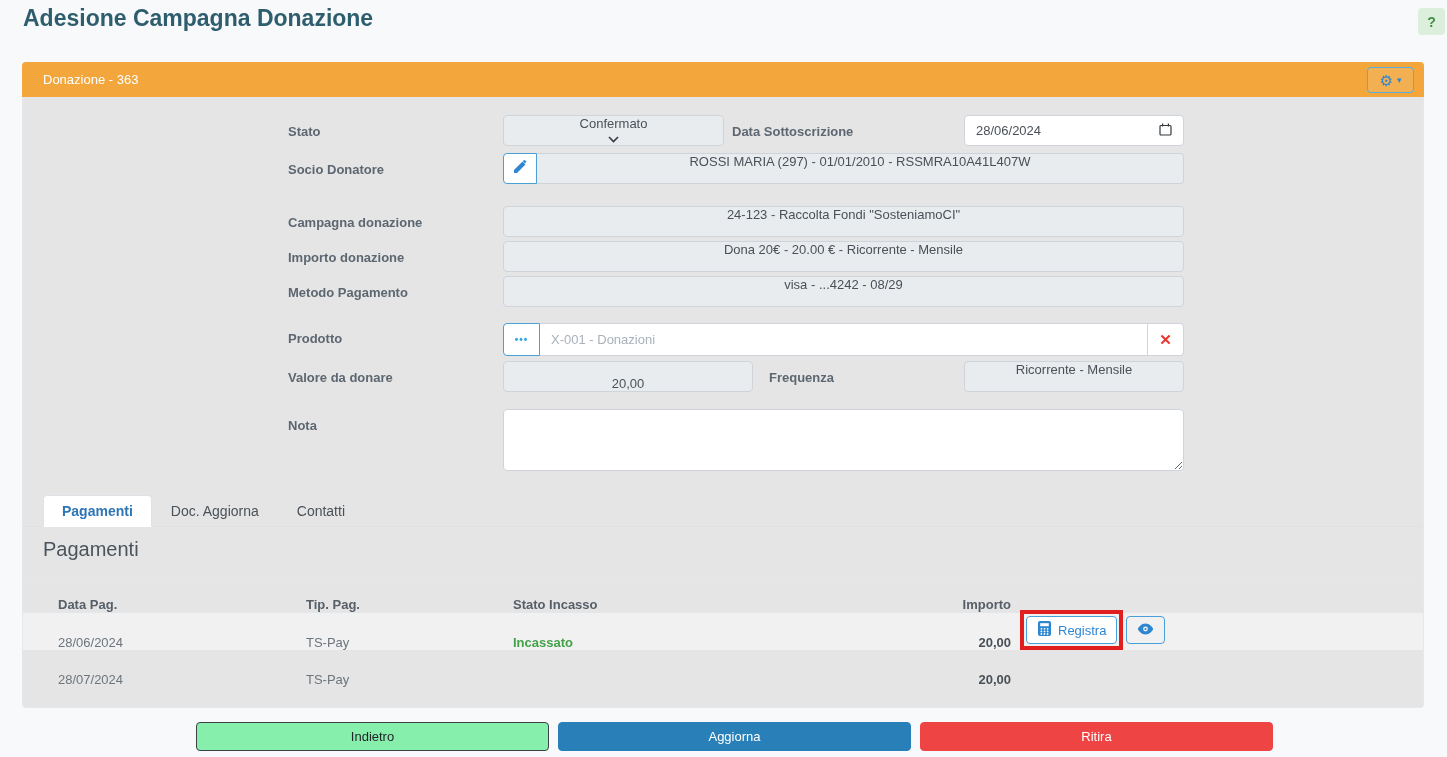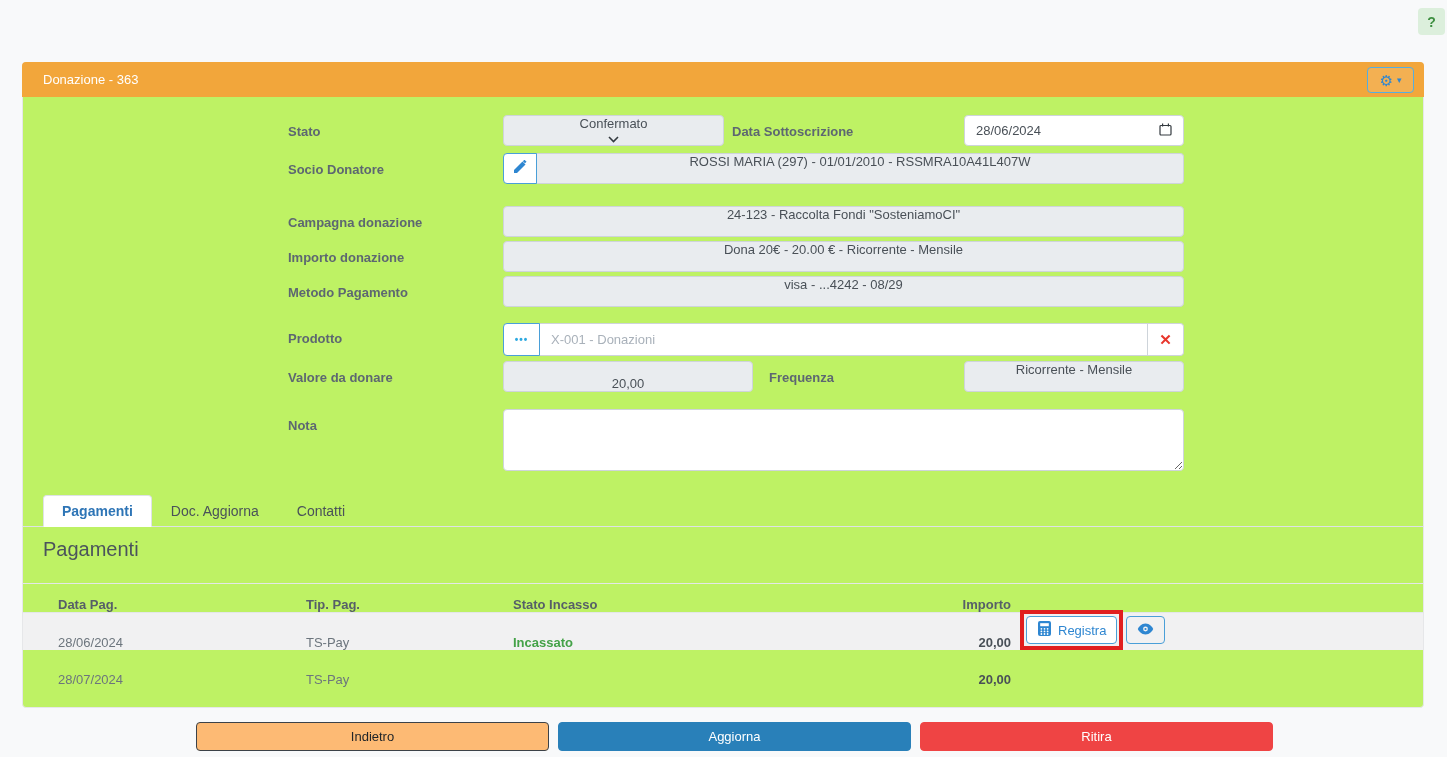--- a/index.html
+++ b/index.html
@@ -3,21 +3,21 @@
 <meta charset="utf-8">
 <style>
   * { margin:0; padding:0; box-sizing:border-box; }
   body { font-family:"Liberation Sans", sans-serif; }
   .page { position:relative; width:1447px; height:757px; background:#f8f9fa; overflow:hidden; }
 
   .page-title { position:absolute; left:23px; top:5px; font-size:23px; font-weight:bold; color:#2e5e6e; }
   .help-btn { position:absolute; left:1418px; top:8px; width:27px; height:27px; background:#dcefdc;
               color:#3e8f41; border:none; border-radius:4px; font-weight:bold; font-size:14px; cursor:pointer; }
 
-  .card { position:absolute; left:22px; top:62px; width:1402px; height:646px; background:#bef264;
+  .card { position:absolute; left:22px; top:62px; width:1402px; height:646px; background:#e5e5e5;
           border:1px solid #e6e7e9; border-radius:4px; }
   .card-header { position:absolute; left:-1px; top:-1px; right:-1px; height:35px; background:#f2a63b;
                  border-radius:4px 4px 0 0; color:#ffffff; font-size:13px; line-height:35px; padding-left:21px; }
   .gear-btn { position:absolute; right:10px; top:5px; width:47px; height:26px; background:rgba(255,255,255,0.12);
               border:1px solid #55aee0; border-radius:4px; color:#2e86d1; cursor:pointer;
               display:flex; align-items:center; justify-content:center; gap:4px; }
   .gear-glyph { font-size:15px; line-height:1; }
   .caret-glyph { font-size:9px; line-height:1; }
 
   .flabel { position:absolute; font-size:13px; font-weight:bold; color:#5d6771; }
@@ -61,29 +61,30 @@
 
   .red-box { border:4px solid #e11f1f; padding:2px; display:flex; align-items:center; }
   .registra-btn { height:28px; background:#ffffff; border:1px solid #4a9fd8; border-radius:4px; color:#2e86d1;
                   font-size:13px; display:flex; align-items:center; gap:6px; padding:0 10px; cursor:pointer;
                   font-family:"Liberation Sans", sans-serif; }
   .eye-btn { margin-left:3px; width:39px; height:28px; background:transparent; border:1px solid #4a9fd8;
              border-radius:4px; display:flex; align-items:center; justify-content:center; cursor:pointer; }
 
   .footer-btn { position:absolute; top:722px; width:353px; height:29px; border-radius:4px; font-size:13px;
                 cursor:pointer; font-family:"Liberation Sans", sans-serif; }
-  .btn-indietro { left:196px; background:#fdba74; border:1px solid #3c4248; color:#212529; }
+  .btn-indietro { left:196px; background:#86efac; border:1px solid #3c4248; color:#212529; }
   .btn-aggiorna { left:558px; background:#2980b9; border:1px solid #2980b9; color:#ffffff; }
   .btn-ritira   { left:920px; background:#ef4444; border:1px solid #ef4444; color:#ffffff; }
 </style>
 </head>
 <body>
 
 <div class="page">
 
+  <div class="page-title">Adesione Campagna Donazione</div>
   <button class="help-btn">?</button>
 
   <div class="card">
 
     <div class="card-header">
       <span>Donazione - 363</span>
       <button class="gear-btn">
         <span class="gear-glyph">⚙</span>
         <span class="caret-glyph">▾</span>
       </button>

